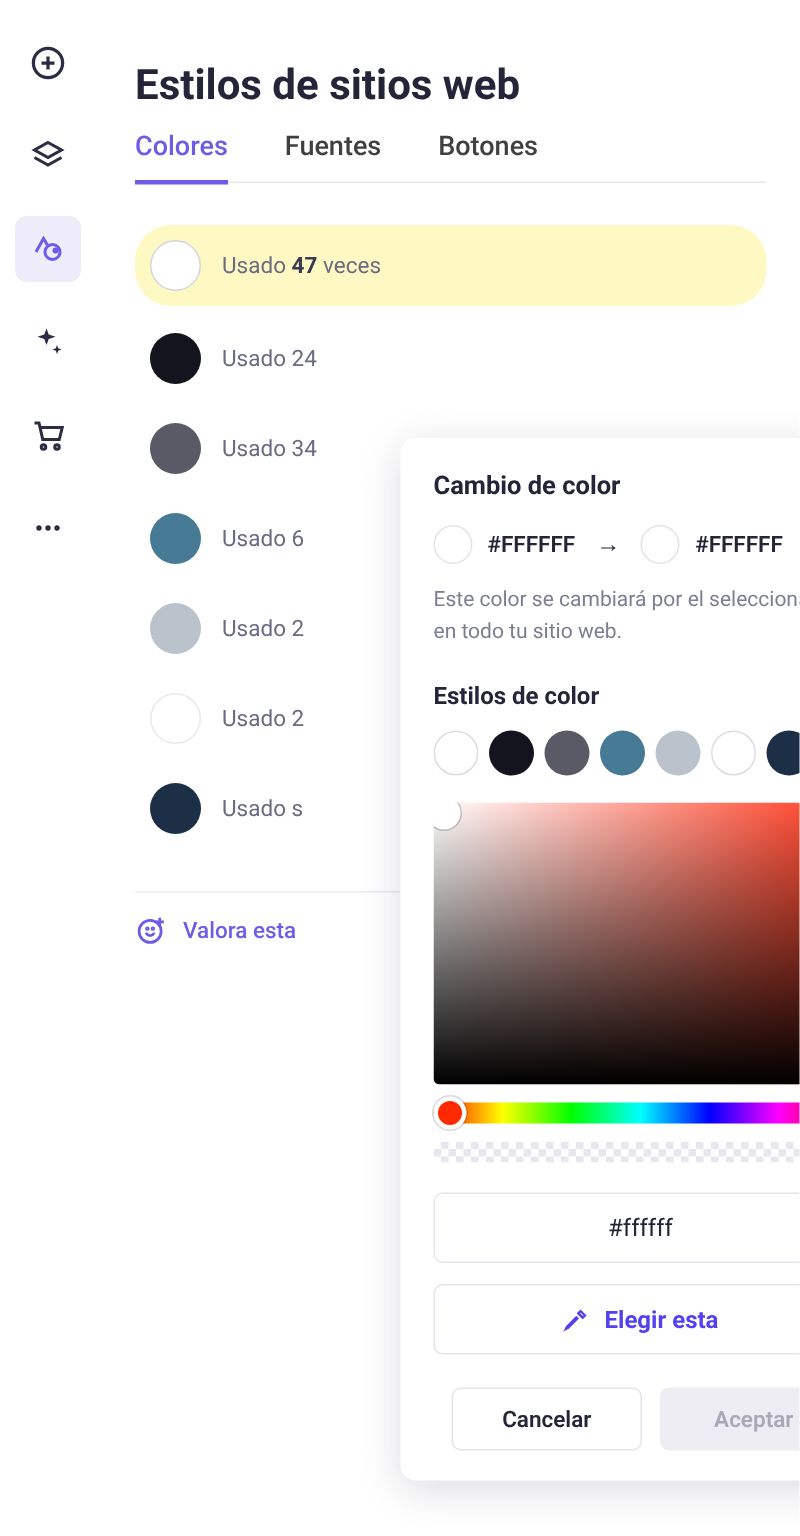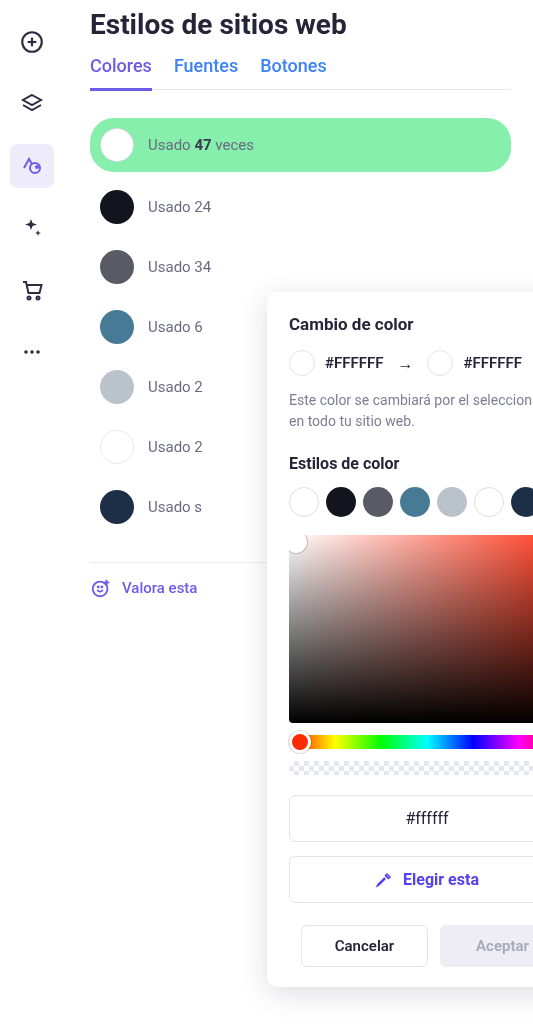--- a/index.html
+++ b/index.html
@@ -34,46 +34,46 @@
       justify-content: center;
       cursor: pointer;
       color: #2c2c43;
     }
     .sidebar-btn.active {
       background: #eeecfb;
       color: #6c5ce7;
     }
     .main {
       flex: 1;
-      padding: 8px 22px 0 26px;
+      padding: 40px 22px 0 26px;
       position: relative;
     }
     .page-title {
       font-size: 28px;
       font-weight: 700;
       color: #25253a;
       margin-bottom: 14px;
     }
     .page-desc {
       font-size: 16px;
       color: #70708a;
       line-height: 1.5;
       margin-bottom: 28px;
     }
     .tabs {
       display: flex;
-      gap: 22px;
+      gap: 38px;
       border-bottom: 1px solid #e7e7ef;
       margin-bottom: 28px;
     }
     .tab {
       padding-bottom: 12px;
       font-size: 18px;
       font-weight: 500;
-      color: #3b82f6;
+      color: #404040;
       border: none;
       background: none;
       cursor: pointer;
       border-bottom: 3px solid transparent;
       margin-bottom: -2px;
     }
     .tab.active {
       color: #6c5ce7;
       border-bottom-color: #6c5ce7;
     }
@@ -85,21 +85,21 @@
     .color-row {
       display: flex;
       align-items: center;
       gap: 14px;
       padding: 8px 10px;
       border-radius: 24px;
       background: transparent;
       cursor: pointer;
     }
     .color-row.first {
-      background: #86efac;
+      background: #fef9c3;
       padding: 10px 10px;
     }
     .swatch {
       width: 34px;
       height: 34px;
       border-radius: 50%;
       flex-shrink: 0;
     }
     .sw-white { background: #fff; border: 1px solid #d5d5df; }
     .sw-black { background: #14141e; }

